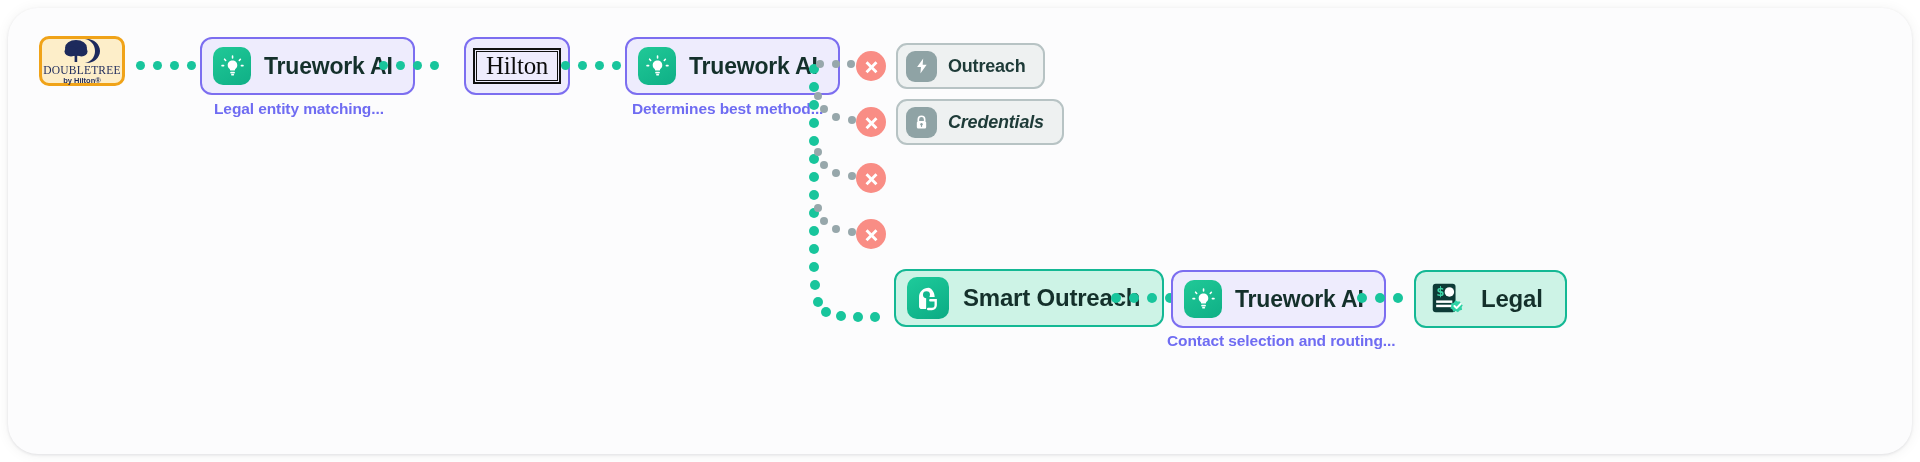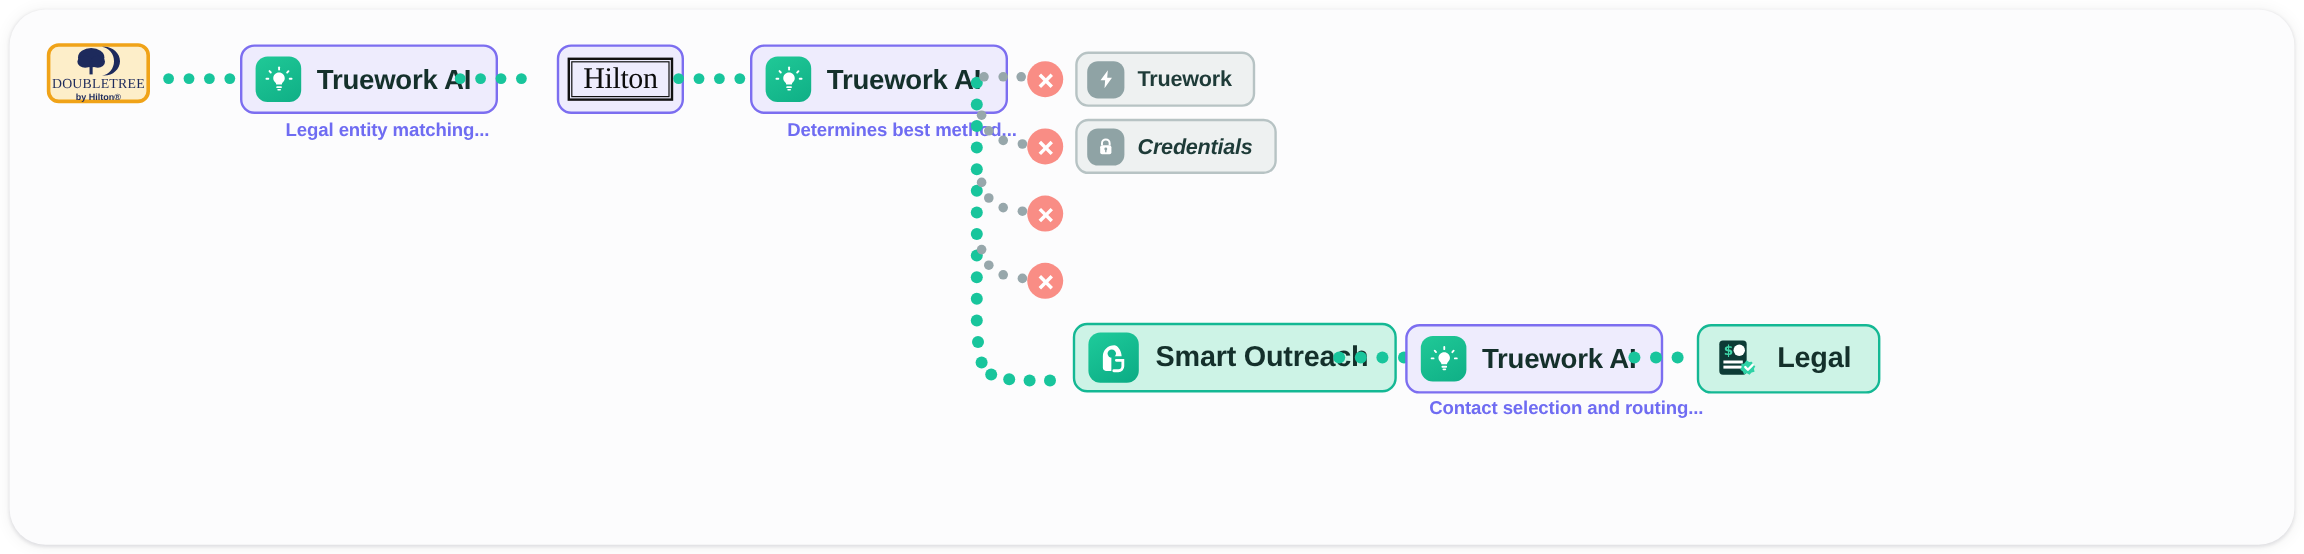--- a/index.html
+++ b/index.html
@@ -92,21 +92,20 @@
   .ico-plain{width:40px;height:40px;background:transparent;}
 
   
   .caption{
     position:absolute;
     font-size:15.5px;
     font-weight:bold;
     color:#6f6cf2;
     white-space:nowrap;
     letter-spacing:-0.1px;
-    margin-left:24px;
   }
 
   
   .dot{position:absolute;border-radius:50%;}
   .dot-green{background:#18c59c;}
   .dot-gray{background:#97a7ab;}
 
   
   .xbadge{
     position:absolute;
@@ -243,21 +242,21 @@
     <svg width="15" height="15" viewBox="0 0 14 14">
         <path d="M3.3 2.1 7 5.8l3.7-3.7 1.9 1.9L8.9 7.7l3.7 3.7-1.9 1.9L7 9.6l-3.7 3.7-1.9-1.9 3.7-3.7L1.4 4z" fill="#ffffff"></path>
       </svg>
   </div>
   <div class="node node-method" style="left:888px;top:35px;">
     <span class="ico ico-gray">
       <svg width="18" height="18" viewBox="0 0 24 24">
           <path d="M13.6 2 5.5 13.3h5.1L9.9 22l8.3-11.6h-5.3z" fill="#ffffff"></path>
         </svg>
     </span>
-    <span class="label">Truework</span>
+    <span class="label">Outreach</span>
   </div>
 
   <div class="dot dot-gray" style="left:806px;top:84px;width:8px;height:8px;"></div>
   <div class="dot dot-gray" style="left:812px;top:97px;width:8px;height:8px;"></div>
   <div class="dot dot-gray" style="left:824px;top:105px;width:8px;height:8px;"></div>
   <div class="dot dot-gray" style="left:840px;top:108px;width:8px;height:8px;"></div>
   <div class="xbadge" style="left:848px;top:99px;">
     <svg width="15" height="15" viewBox="0 0 14 14">
         <path d="M3.3 2.1 7 5.8l3.7-3.7 1.9 1.9L8.9 7.7l3.7 3.7-1.9 1.9L7 9.6l-3.7 3.7-1.9-1.9 3.7-3.7L1.4 4z" fill="#ffffff"></path>
       </svg>

